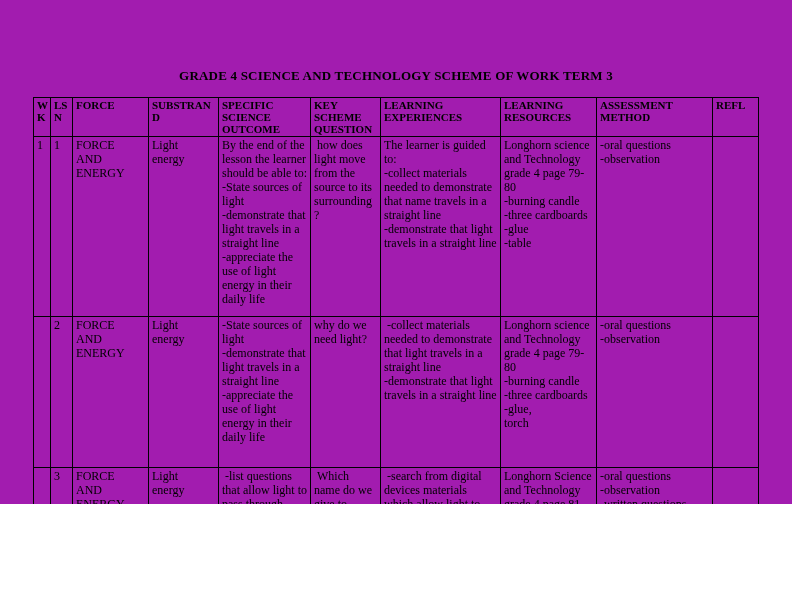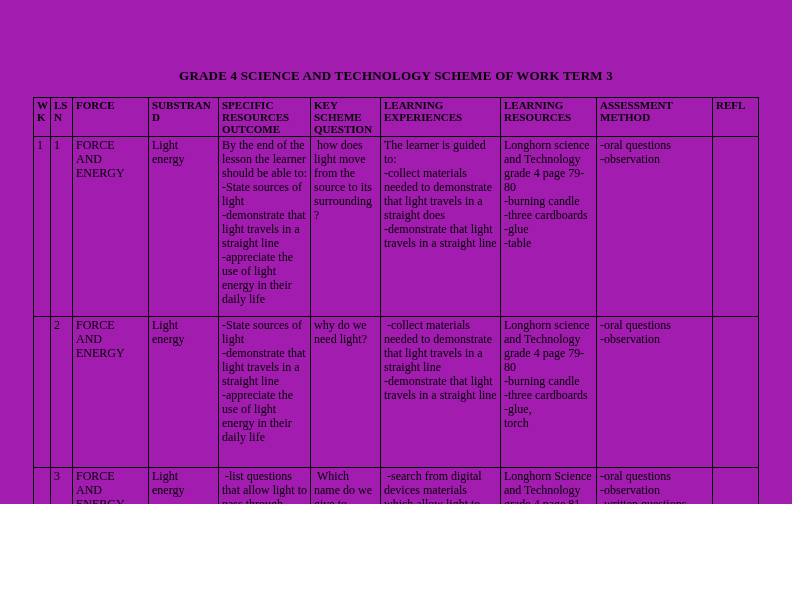--- a/index.html
+++ b/index.html
@@ -82,21 +82,21 @@
 
       <tbody>
           <tr class="hdr">
         <th>W
 K</th>
         <th>LS
 N</th>
         <th>FORCE</th>
         <th>SUBSTRAND</th>
         <th>SPECIFIC
-RESOURCES
+SCIENCE
 OUTCOME</th>
         <th>KEY
 SCHEME
 QUESTION</th>
         <th>LEARNING
 EXPERIENCES</th>
         <th>LEARNING
 RESOURCES</th>
         <th>ASSESSMENT
 METHOD</th>
@@ -110,21 +110,21 @@
 AND
 ENERGY</td>
         <td>Light
 energy</td>
         <td>By the end of the lesson the learner should be able to:
 -State sources of light
 -demonstrate that light travels in a straight line
 -appreciate the use of light energy in their daily life</td>
         <td> how does light move from the source to its surrounding ?</td>
         <td>The learner is guided to:
--collect materials needed to demonstrate that light travels in a straight does
+-collect materials needed to demonstrate that name travels in a straight line
 -demonstrate that light travels in a straight line</td>
         <td>Longhorn science and Technology grade 4 page 79-80
 -burning candle
 -three cardboards
 -glue
 -table</td>
         <td>-oral questions
 -observation</td>
         <td></td>
       </tr>

